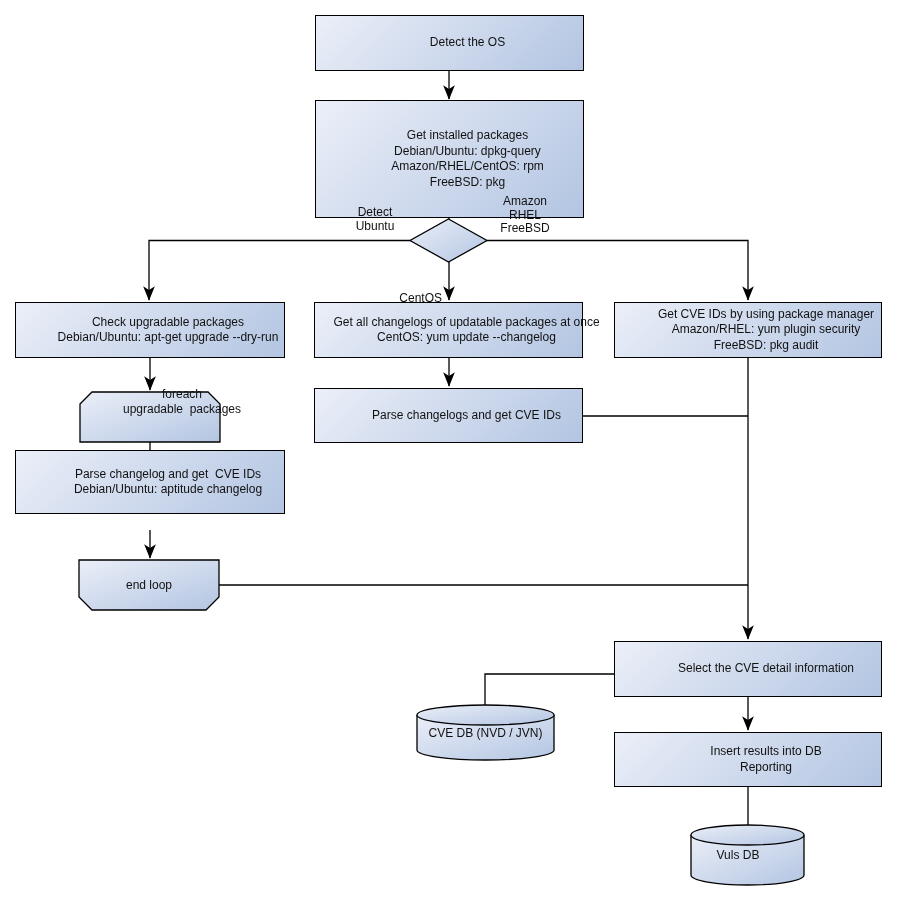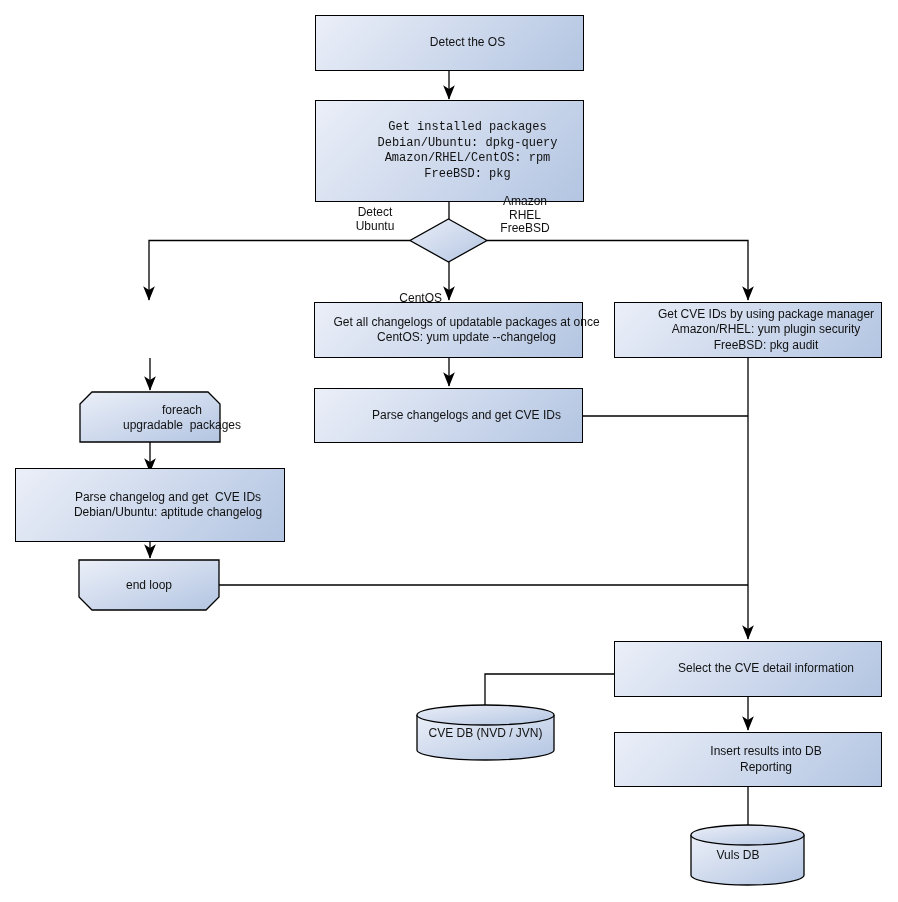--- a/index.html
+++ b/index.html
@@ -81,29 +81,33 @@
     <ellipse class="shape" cx="485.5" cy="715" rx="68.5" ry="10"></ellipse>
 
     <path class="shape" d="M691,835 L691,875 A56.5,10 0 0 0 804,875 L804,835"></path>
     <ellipse class="shape" cx="747.5" cy="835" rx="56.5" ry="10"></ellipse>
   </svg>
 
   <div class="node" style="left:315px;top:15px;width:269px;height:56px;">
     <span class="txt">Detect the OS</span>
   </div>
 
-  <div class="node" style="left:315px;top:100px;width:269px;height:102px;font-family:Liberation Mono, monospace;">
+  <div class="node" style="left:315px;top:100px;width:269px;height:118px;">
     <span class="txt">Get installed packages
 Debian/Ubuntu: dpkg-query
 Amazon/RHEL/CentOS: rpm
 FreeBSD: pkg</span>
   </div>
 
+  <div class="node" style="left:15px;top:302px;width:270px;height:56px;">
+    <span class="txt">Check upgradable packages
+Debian/Ubuntu: apt-get upgrade --dry-run</span>
+  </div>
 
-  <div class="node" style="left:15px;top:468px;width:270px;height:74px;">
+  <div class="node" style="left:15px;top:450px;width:270px;height:64px;">
     <span class="txt">Parse changelog and get  CVE IDs
 Debian/Ubuntu: aptitude changelog</span>
   </div>
 
   <div class="node" style="left:314px;top:302px;width:269px;height:56px;">
     <span class="txt">Get all changelogs of updatable packages at once
 CentOS: yum update --changelog</span>
   </div>
 
   <div class="node" style="left:314px;top:388px;width:269px;height:55px;">
@@ -118,21 +122,21 @@
 
   <div class="node" style="left:614px;top:641px;width:268px;height:56px;">
     <span class="txt">Select the CVE detail information</span>
   </div>
 
   <div class="node" style="left:614px;top:732px;width:268px;height:55px;">
     <span class="txt">Insert results into DB
 Reporting</span>
   </div>
 
-  <div class="overlay" style="left:80px;top:400px;width:140px;height:36px;padding-left:32px;">
+  <div class="overlay" style="left:80px;top:384px;width:140px;height:36px;padding-left:32px;">
     <span class="txt">foreach
 upgradable  packages</span>
   </div>
 
   <div class="overlay" style="left:417px;top:710px;width:137px;height:46px;">
     <span class="txt">CVE DB (NVD / JVN)</span>
   </div>
 
   <div class="overlay" style="left:79px;top:560px;width:140px;height:50px;">
     <span class="txt">end loop</span>

